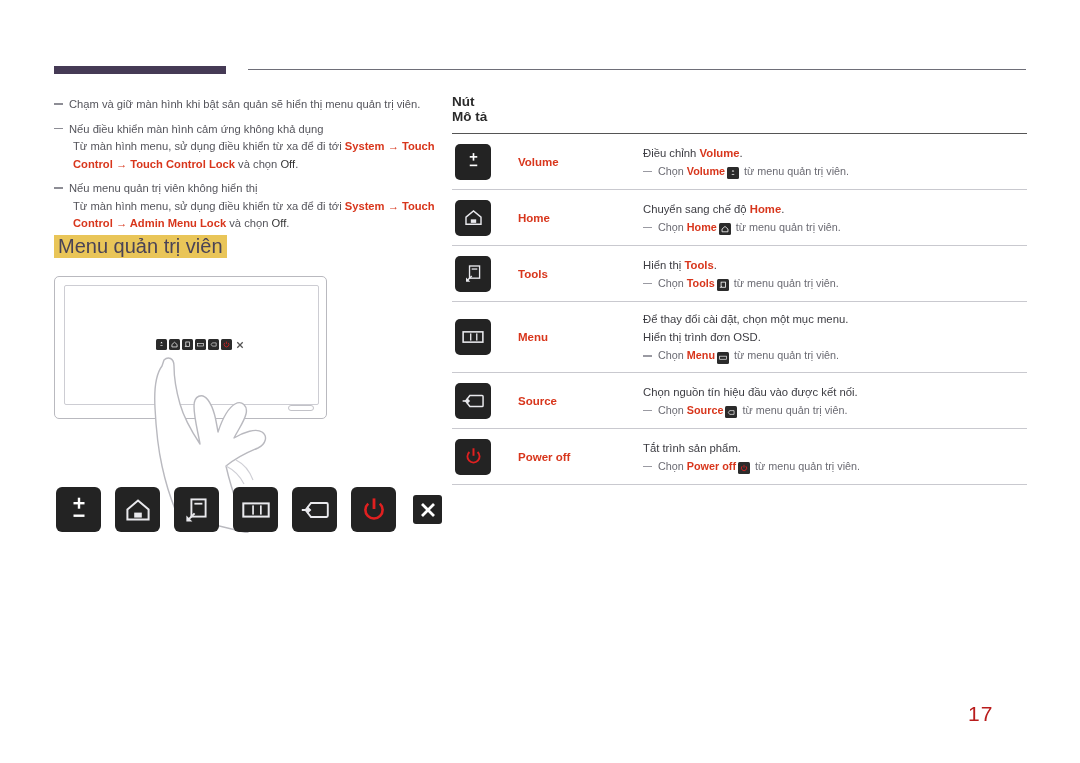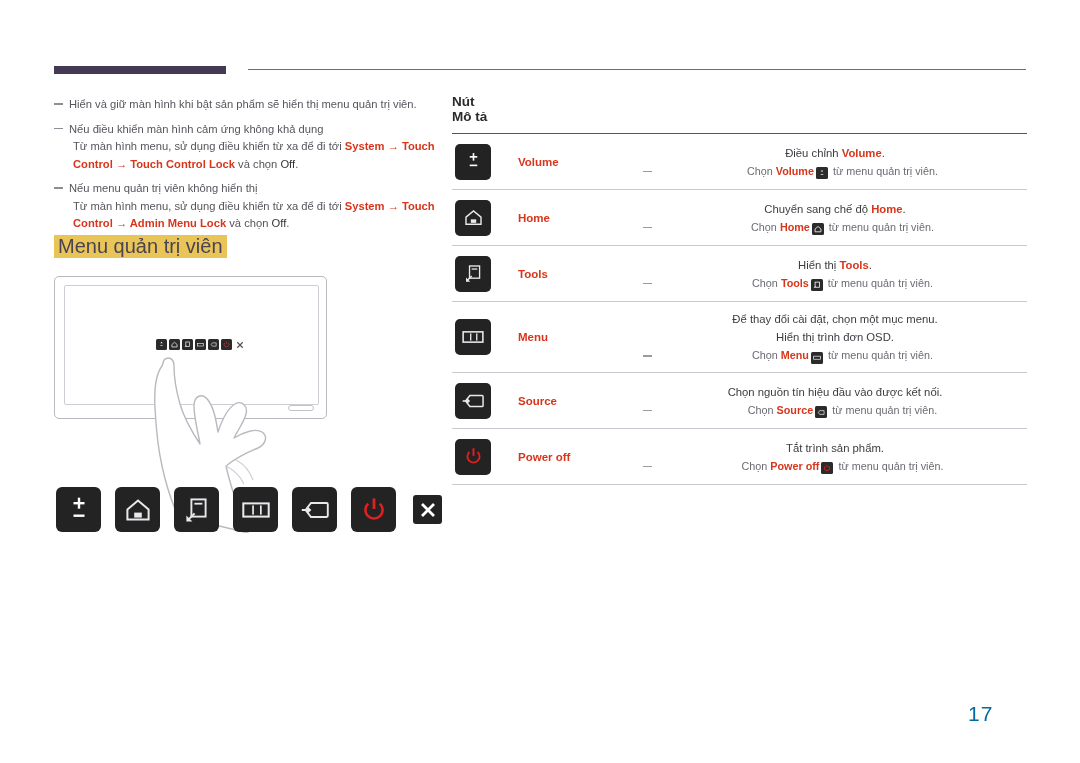--- a/index.html
+++ b/index.html
@@ -154,21 +154,21 @@
     background: #232323;
     border-radius: 5px;
     display: flex; align-items: center; justify-content: center;
   }
   .cell-name {
     width: 125px;
     font-size: 11.5px;
     font-weight: bold;
     color: #d8361c;
   }
-  .cell-desc { flex: 1; text-align: center; }
+  .cell-desc { flex: 1; }
   .desc-line {
     font-size: 11.3px;
     line-height: 18px;
     color: #3c3c42;
   }
   .desc-note {
     position: relative;
     font-size: 10.8px;
     line-height: 17px;
     color: #6b6b73;
@@ -190,36 +190,36 @@
     border-radius: 1.5px;
     vertical-align: -2px;
     margin: 0 2px;
   }
   .inline-badge svg { display: block; }
 
   
   .page-num {
     position: absolute; left: 968px; top: 702px;
     font-size: 21px;
-    color: #0369a1;
+    color: #b91c1c;
     letter-spacing: 1px;
   }
 </style>
 </head>
 <body>
 
 <div class="page">
 
   <div class="top-rule-bar"></div>
   <div class="top-rule-line"></div>
 
   <div class="left-col">
 
     <div class="note">
-      <span>Hiển và giữ màn hình khi bật sản phẩm sẽ hiển thị menu quản trị viên.</span>
+      <span>Chạm và giữ màn hình khi bật sản quản sẽ hiển thị menu quản trị viên.</span>
     </div>
 
     <div class="note">
       <span>Nếu điều khiển màn hình cảm ứng không khả dụng</span>
       <span class="sub"><span>Từ màn hình menu, sử dụng điều khiển từ xa để đi tới </span><span class="bold-red">System</span><span class="arrow"> → </span><span class="bold-red">Touch Control</span><span class="arrow"> → </span><span class="bold-red">Touch Control Lock</span><span> và chọn </span><span class="bold-dark">Off</span><span>.</span></span>
     </div>
 
     <div class="note">
       <span>Nếu menu quản trị viên không hiển thị</span>
       <span class="sub"><span>Từ màn hình menu, sử dụng điều khiển từ xa để đi tới </span><span class="bold-red">System</span><span class="arrow"> → </span><span class="bold-red">Touch Control</span><span class="arrow"> → </span><span class="bold-red">Admin Menu Lock</span><span> và chọn </span><span class="bold-dark">Off</span><span>.</span></span>

